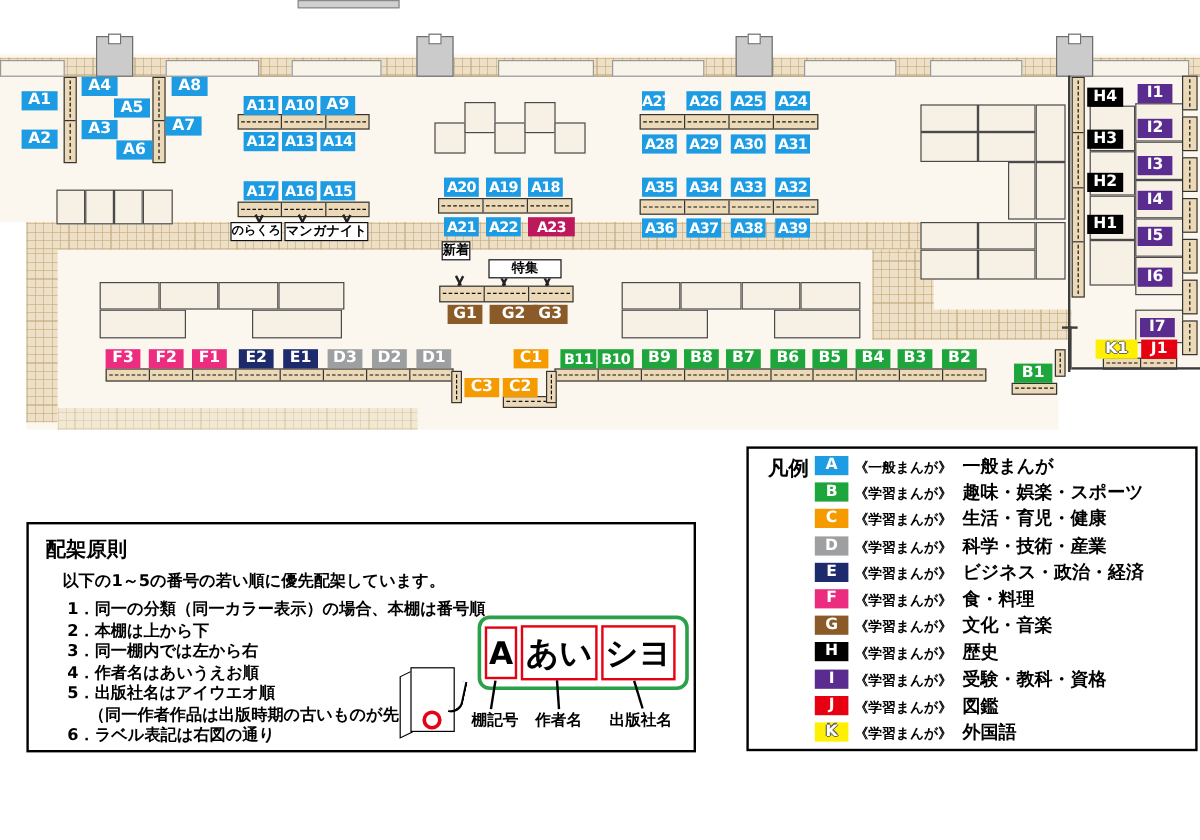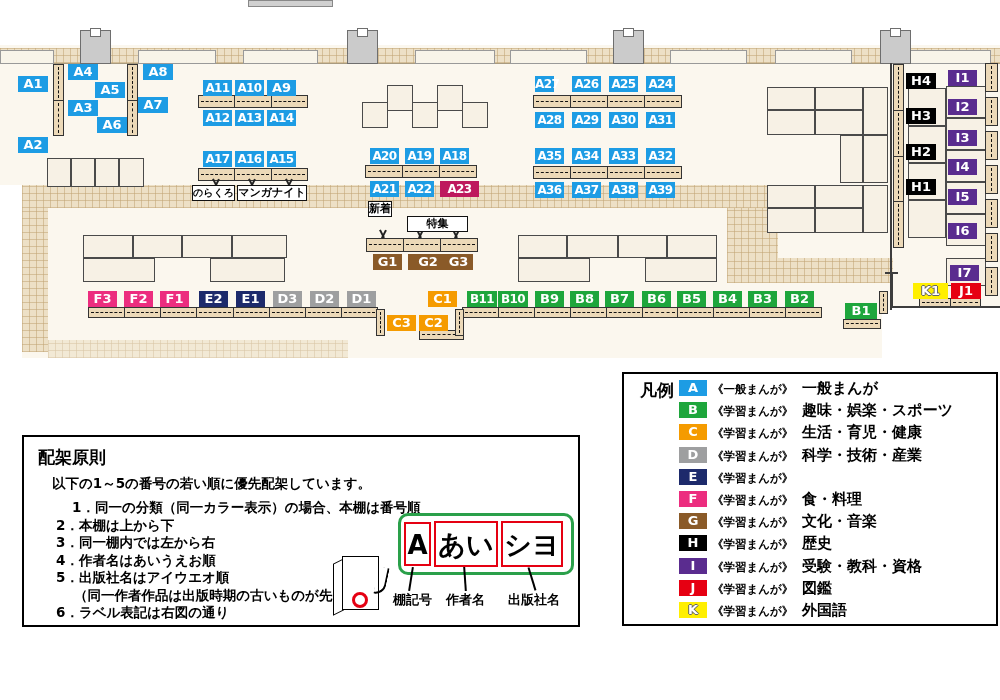--- a/index.html
+++ b/index.html
@@ -248,21 +248,21 @@
       <div class="wline" style="left: 893px; top: 306px; width: 107px; height: 1.5px;"></div>
       <div class="wline" style="left: 891px; top: 272px; width: 1.5px; height: 36px;"></div>
       <div class="wline" style="left: 885px; top: 272px; width: 13px; height: 1.5px;"></div>
       <div class="vtail" style="left: 211px; top: 180px; width: 9px; height: 7px;"></div>
       <div class="vtail" style="left: 247px; top: 180px; width: 9px; height: 7px;"></div>
       <div class="vtail" style="left: 284px; top: 180px; width: 9px; height: 7px;"></div>
       <div class="vtail" style="left: 378px; top: 231px; width: 9px; height: 7px;"></div>
       <div class="vtail" style="left: 415px; top: 231px; width: 9px; height: 7px;"></div>
       <div class="vtail" style="left: 451px; top: 231px; width: 9px; height: 7px;"></div>
       <div class="lbl" style="left: 18px; top: 76px; width: 30px; background: rgb(29, 156, 228);">A1</div>
-      <div class="lbl" style="left: 18px; top: 108px; width: 30px; background: rgb(29, 156, 228); margin-top: 29px;">A2</div>
+      <div class="lbl" style="left: 18px; top: 108px; width: 30px; background: rgb(29, 156, 228);">A2</div>
       <div class="lbl" style="left: 68px; top: 100px; width: 30px; background: rgb(29, 156, 228);">A3</div>
       <div class="lbl" style="left: 68px; top: 64px; width: 30px; background: rgb(29, 156, 228);">A4</div>
       <div class="lbl" style="left: 95px; top: 82px; width: 30px; background: rgb(29, 156, 228);">A5</div>
       <div class="lbl" style="left: 97px; top: 117px; width: 30px; background: rgb(29, 156, 228);">A6</div>
       <div class="lbl" style="left: 138px; top: 97px; width: 30px; background: rgb(29, 156, 228);">A7</div>
       <div class="lbl" style="left: 143px; top: 64px; width: 30px; background: rgb(29, 156, 228);">A8</div>
       <div class="lbl" style="left: 267px; top: 80px; width: 29px; background: rgb(29, 156, 228);">A9</div>
       <div class="lbl sq" style="left: 235px; top: 80px; width: 29px; background: rgb(29, 156, 228);">A10</div>
       <div class="lbl sq" style="left: 203px; top: 80px; width: 29px; background: rgb(29, 156, 228);">A11</div>
       <div class="lbl sq" style="left: 203px; top: 110px; width: 29px; background: rgb(29, 156, 228);">A12</div>
@@ -357,20 +357,21 @@
           <div class="leg-label">生活・育児・健康</div>
         </div>
         <div class="leg-row" style="top: 72.6px;">
           <div class="leg-letter" style="background: rgb(158, 159, 160);">D</div>
           <div class="leg-type">《学習まんが》</div>
           <div class="leg-label">科学・技術・産業</div>
         </div>
         <div class="leg-row" style="top: 94.8px;">
           <div class="leg-letter" style="background: rgb(29, 42, 107);">E</div>
           <div class="leg-type">《学習まんが》</div>
+          <div class="leg-label">ビジネス・政治・経済</div>
         </div>
         <div class="leg-row" style="top: 117px;">
           <div class="leg-letter" style="background: rgb(236, 45, 127);">F</div>
           <div class="leg-type">《学習まんが》</div>
           <div class="leg-label">食・料理</div>
         </div>
         <div class="leg-row" style="top: 139.2px;">
           <div class="leg-letter" style="background: rgb(138, 90, 40);">G</div>
           <div class="leg-type">《学習まんが》</div>
           <div class="leg-label">文化・音楽</div>
@@ -395,21 +396,21 @@
           <div class="leg-type">《学習まんが》</div>
           <div class="leg-label">外国語</div>
         </div>
       </div>
   </div>
 
   <div id="principles">
     <div class="p-title">配架原則</div>
     <div class="p-intro">以下の1～5の番号の若い順に優先配架しています。</div>
     <div id="p-items">
-        <div class="p-item" style="top: 62px; margin-left: 16px;">1．同一の分類（同一カラー表示）の場合、本棚は番号順</div>
+        <div class="p-item" style="top: 62px;">1．同一の分類（同一カラー表示）の場合、本棚は番号順</div>
         <div class="p-item" style="top: 79.5px;">2．本棚は上から下</div>
         <div class="p-item" style="top: 97px;">3．同一棚内では左から右</div>
         <div class="p-item" style="top: 114.5px;">4．作者名はあいうえお順</div>
         <div class="p-item" style="top: 132px;">5．出版社名はアイウエオ順</div>
         <div class="p-item" style="top: 167px;">6．ラベル表記は右図の通り</div>
         <div class="p-note" style="top: 149.5px;">（同一作者作品は出版時期の古いものが先）</div>
       </div>
   </div>
 
   <div class="book-spine"></div>

